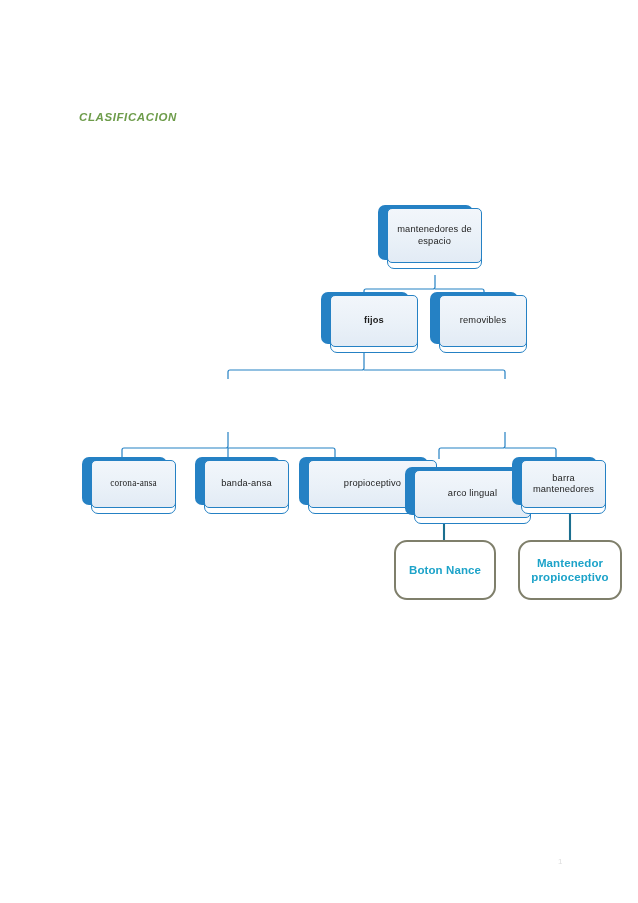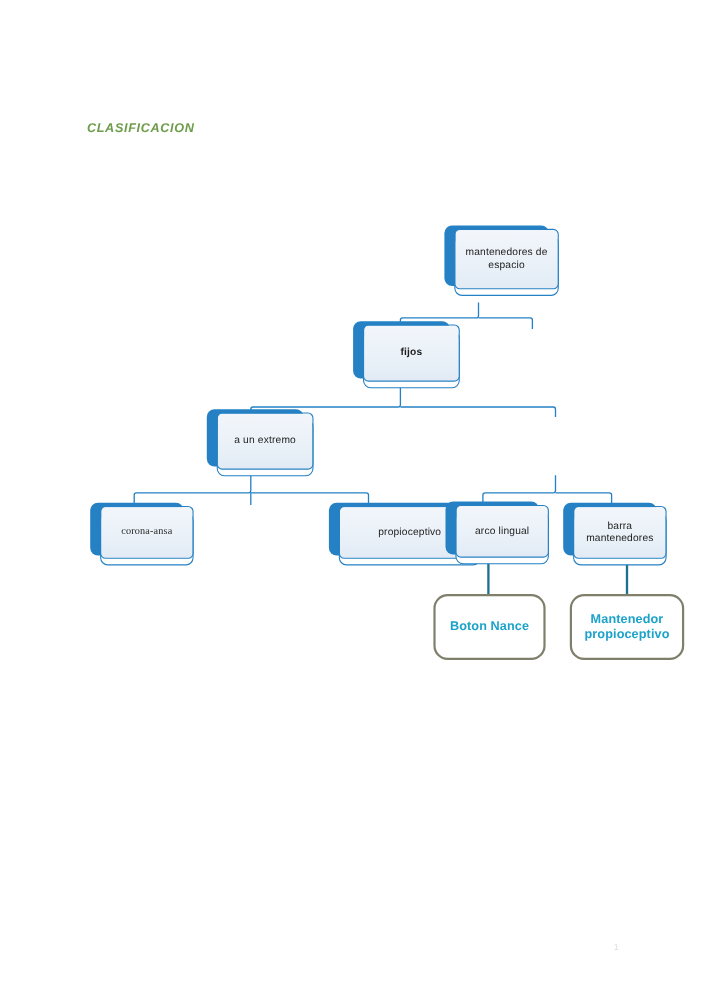--- a/index.html
+++ b/index.html
@@ -155,64 +155,71 @@
         <path d="M 505 432 L 505 446 Q 505 448 503 448 L 441 448 Q 439 448 439 450 L 439 459"></path>
         <path d="M 505 448 Q 505 448 507 448 L 554 448 Q 556 448 556 450 L 556 459"></path>
       </g>
       <g fill="none" stroke="#1b6f8f" stroke-width="2.1" stroke-linecap="butt">
 
         <path d="M 444 512 L 444 540"></path>
         <path d="M 570 512 L 570 540"></path>
       </g>
     </svg>
 
-    <div class="node" style="left:378px; top:205px; width:95px; height:55px;margin-left:26px;">
+    <div class="node" style="left:378px; top:205px; width:95px; height:55px;">
       <div class="shadow-plate"></div>
       <div class="front-plate"></div>
       <div class="face">
         <span class="label">mantenedores de espacio</span>
       </div>
     </div>
 
     <div class="node" style="left:321px; top:292px; width:88px; height:52px;font-weight:bold;">
       <div class="shadow-plate"></div>
       <div class="front-plate"></div>
       <div class="face">
         <span class="label">fijos</span>
       </div>
     </div>
 
-
-    <div class="node" style="left:188px; top:372px; width:88px; height:52px;">
-      <div class="shadow-plate"></div>
-      <div class="front-plate"></div>
-      <div class="face">
-        <span class="label">a un extremo</span>
-      </div>
-    </div>
+    <div class="node" style="left:430px; top:292px; width:88px; height:52px;">
+      <div class="shadow-plate"></div>
+      <div class="front-plate"></div>
+      <div class="face">
+        <span class="label">removibles</span>
+      </div>
+    </div>
+
 
 
     <div class="node" style="left:82px; top:457px; width:85px; height:48px;font-family:Liberation Serif, serif;">
       <div class="shadow-plate"></div>
       <div class="front-plate"></div>
       <div class="face">
         <span class="label">corona-ansa</span>
       </div>
     </div>
 
+    <div class="node" style="left:195px; top:457px; width:85px; height:48px;">
+      <div class="shadow-plate"></div>
+      <div class="front-plate"></div>
+      <div class="face">
+        <span class="label">banda-ansa</span>
+      </div>
+    </div>
 
     <div class="node" style="left:299px; top:457px; width:85px; height:48px;padding-left:44px;">
       <div class="shadow-plate"></div>
       <div class="front-plate"></div>
       <div class="face">
         <span class="label">propioceptivo</span>
       </div>
     </div>
 
-    <div class="node" style="left:405px; top:456px; width:85px; height:48px;">
+    <div class="node" style="left:405px; top:467px; width:85px; height:48px;padding-left:32px;">
       <div class="shadow-plate"></div>
       <div class="front-plate"></div>
       <div class="face">
         <span class="label">arco lingual</span>
       </div>
     </div>
 
     <div class="node" style="left:512px; top:457px; width:85px; height:48px;">
       <div class="shadow-plate"></div>
       <div class="front-plate"></div>

